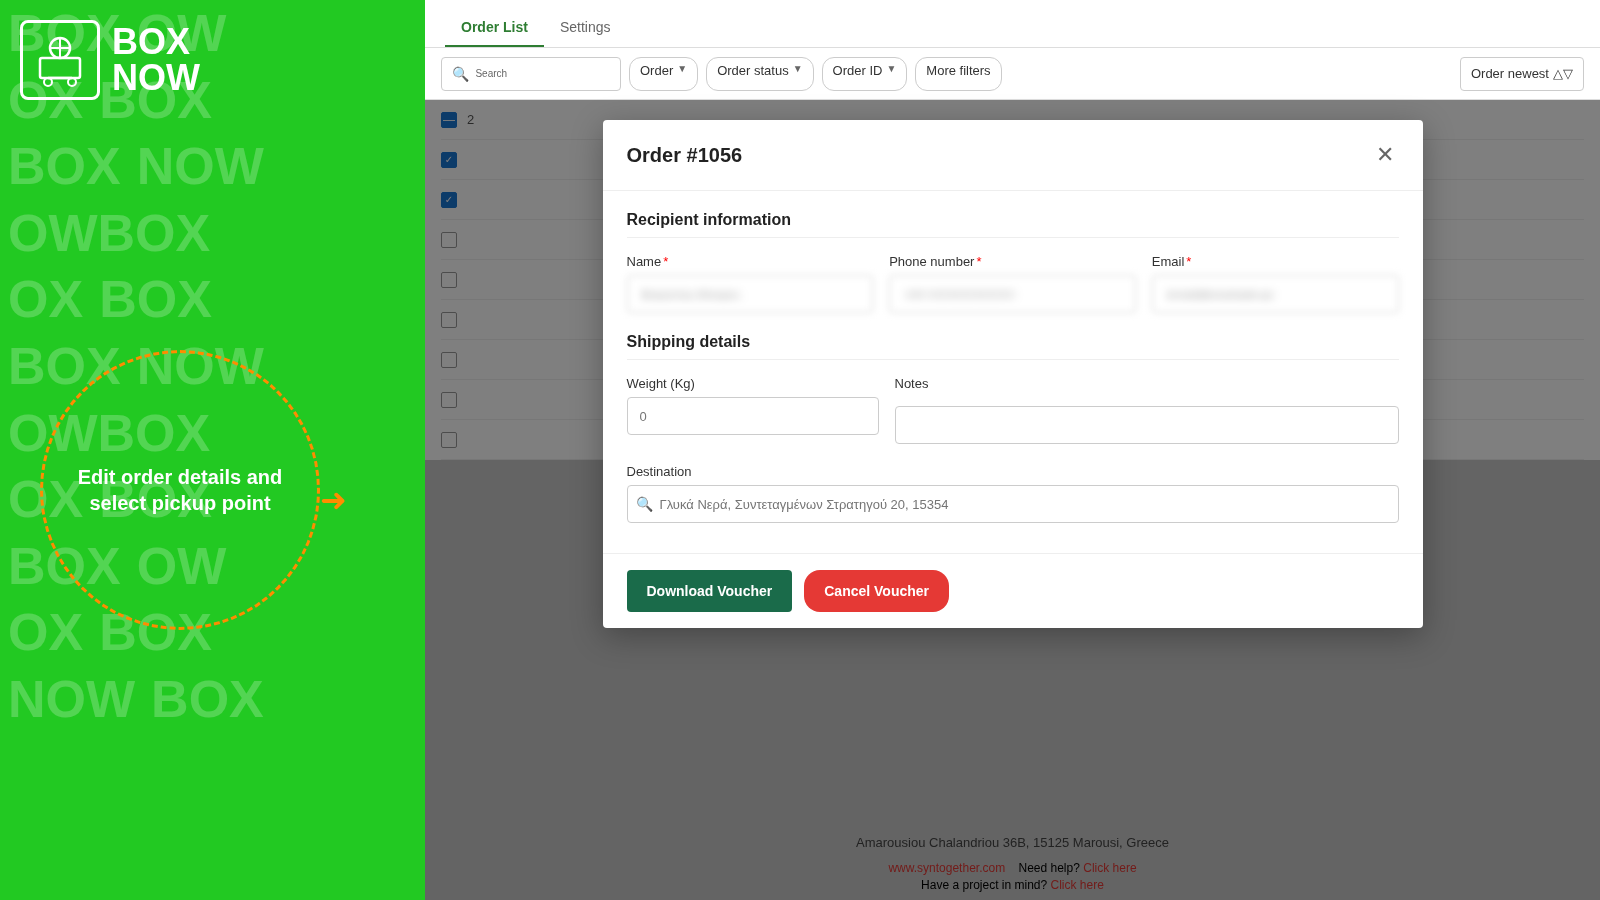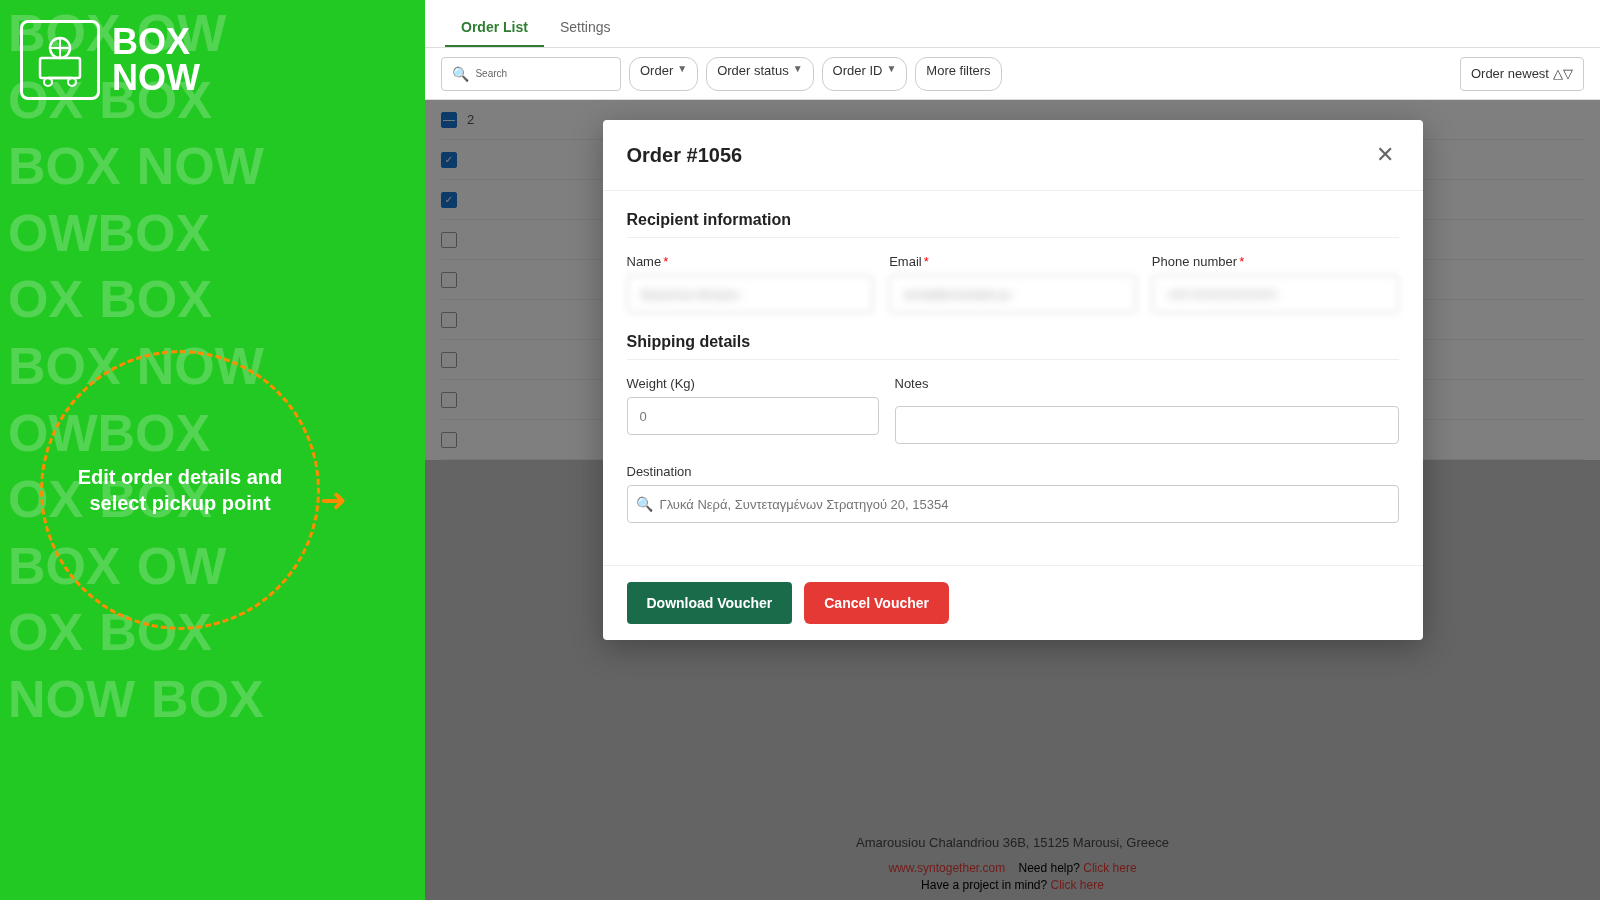--- a/index.html
+++ b/index.html
@@ -387,40 +387,39 @@
       color: #aaa;
       height: 38px;
       width: 100%;
     }
 
     .modal-footer {
       padding: 16px 24px;
       display: flex;
       gap: 12px;
       border-top: 1px solid #eee;
-      margin-top: 12px;
     }
 
     .btn-download {
       background: #1a6b4a;
       color: white;
       border: none;
       border-radius: 4px;
       padding: 10px 20px;
       font-size: 14px;
       font-weight: 600;
       cursor: pointer;
       height: 42px;
     }
 
     .btn-cancel {
       background: #e53935;
       color: white;
       border: none;
-      border-radius: 6px;
+      border-radius: 16px;
       padding: 10px 20px;
       font-size: 14px;
       font-weight: 600;
       cursor: pointer;
       height: 42px;
     }
 
     .footer-link {
       color: #e53935;
       text-decoration: none;
@@ -610,29 +609,29 @@
 
             <div class="form-row">
               <div class="form-group">
                 <label class="form-label">
                   <span>Name</span><span class="required">*</span>
                 </label>
                 <input class="form-input blurred" type="text" value="Βαγγελης Βλοχος" style="filter: blur(3px);">
               </div>
               <div class="form-group">
                 <label class="form-label">
+                  <span>Phone number</span><span class="required">*</span>
+                </label>
+                <input class="form-input blurred" type="text" value="+30 XXXXXXXXXX" style="filter: blur(3px);">
+              </div>
+              <div class="form-group">
+                <label class="form-label">
                   <span>Email</span><span class="required">*</span>
                 </label>
                 <input class="form-input blurred" type="text" value="email@example.gr" style="filter: blur(3px);">
-              </div>
-              <div class="form-group">
-                <label class="form-label">
-                  <span>Phone number</span><span class="required">*</span>
-                </label>
-                <input class="form-input blurred" type="text" value="+30 XXXXXXXXXX" style="filter: blur(3px);">
               </div>
             </div>
 
             <div class="section-title" style="margin-top:10px;">Shipping details</div>
 
             <div class="form-row">
               <div class="form-group">
                 <label class="form-label">Weight (Kg)</label>
                 <input class="form-input" type="text" placeholder="0" style="">
               </div>

